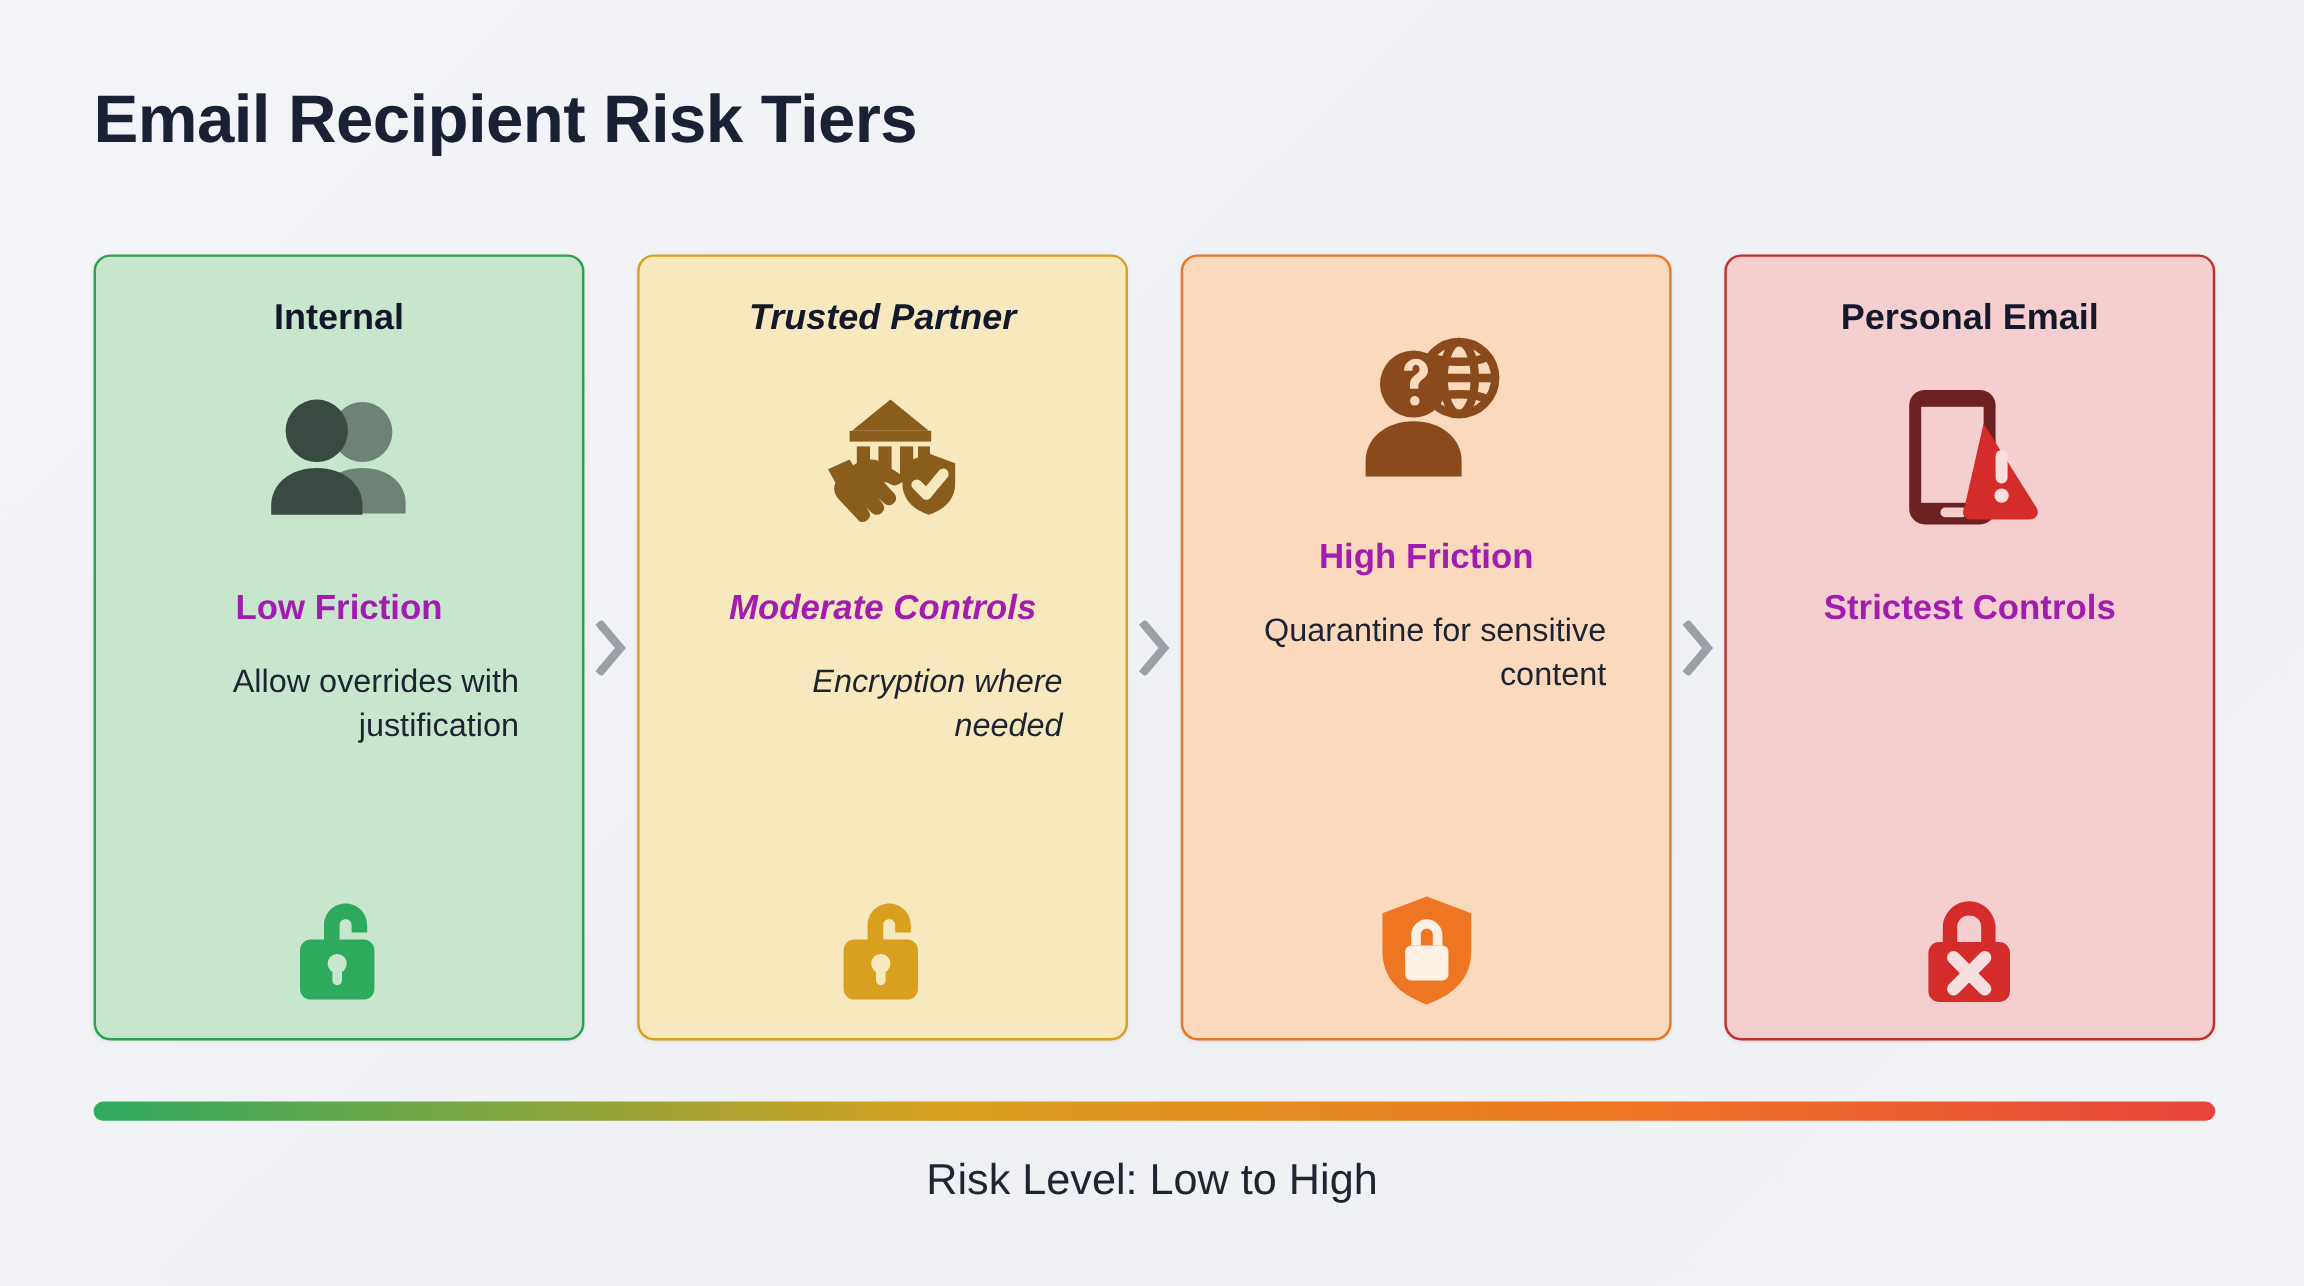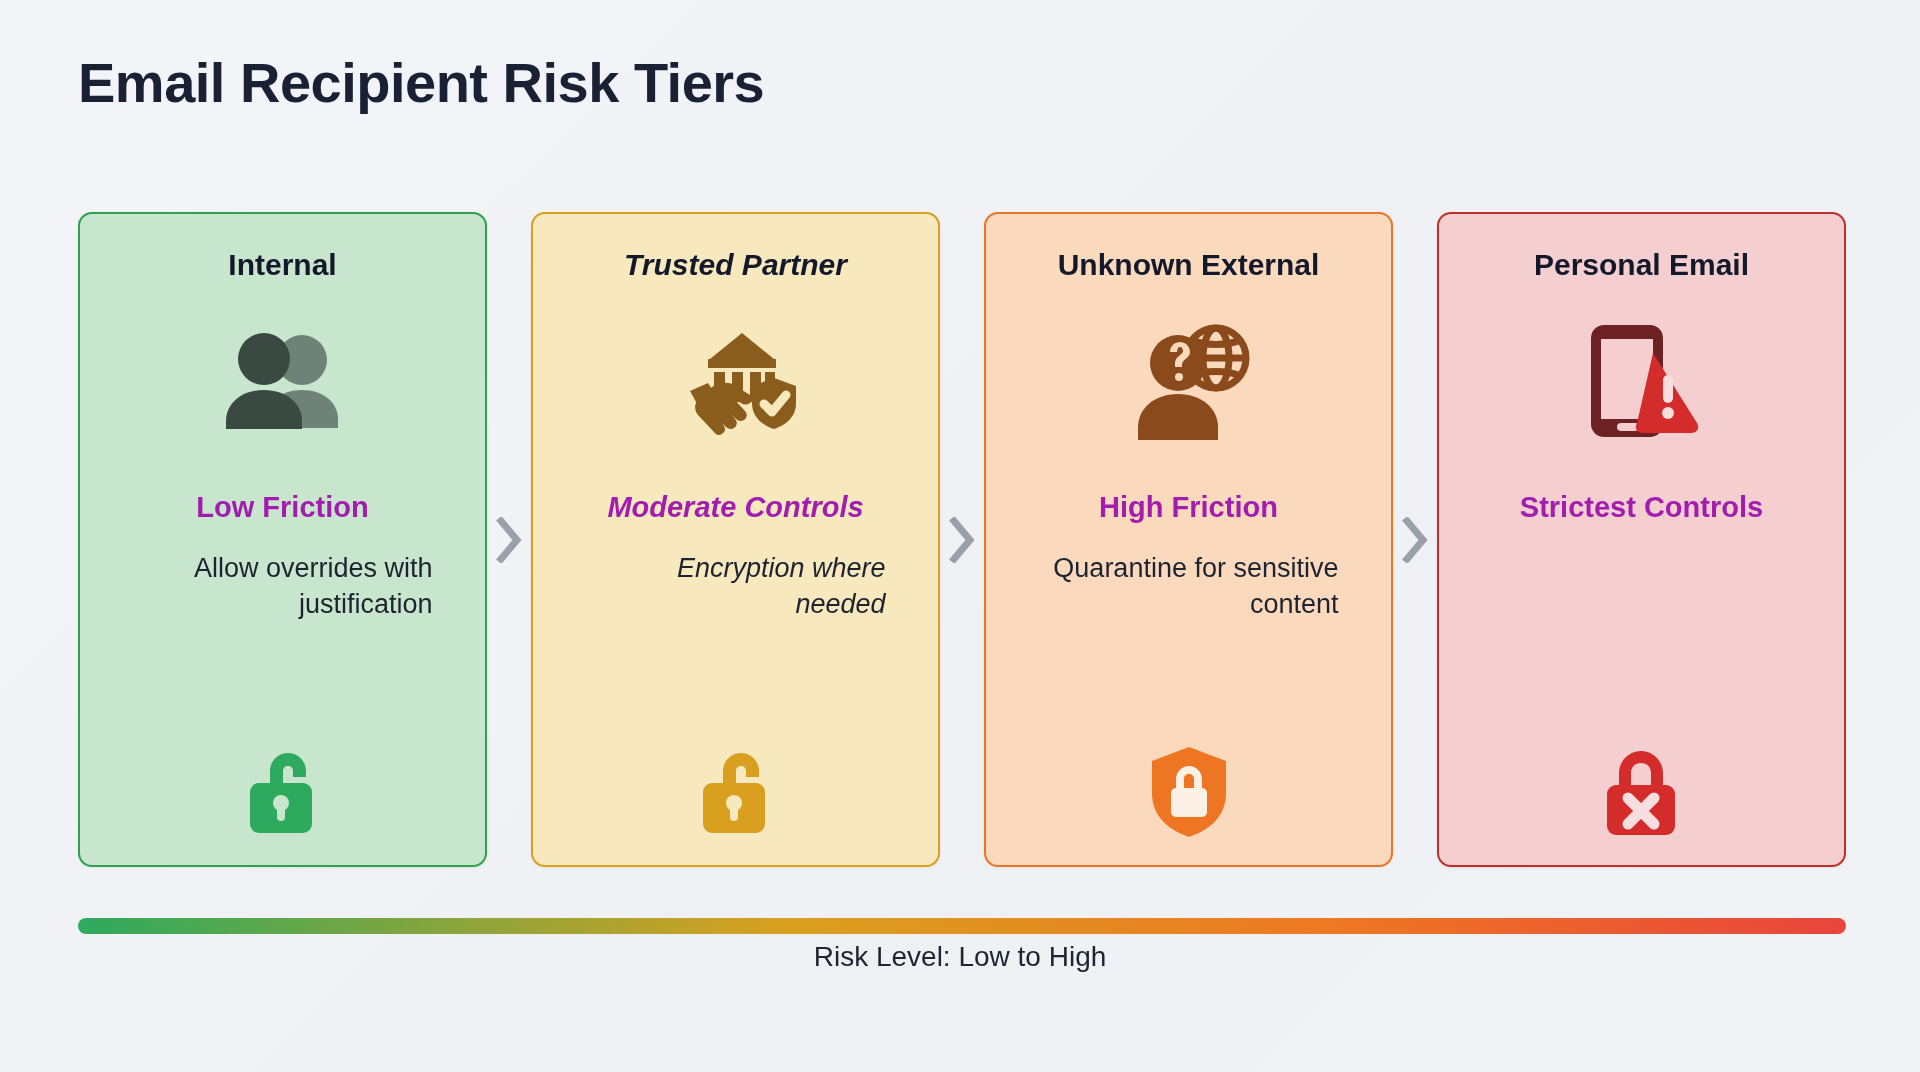--- a/index.html
+++ b/index.html
@@ -21,21 +21,21 @@
     height: 1072px;
     position: relative;
     background: linear-gradient(135deg, #f4f5f8 0%, #eef0f4 60%, #f1f3f6 100%);
     padding: 0;
   }
 
   
   .page-title {
     position: absolute;
     left: 78px;
-    top: 52px;
+    top: 68px;
     font-size: 56px;
     font-weight: bold;
     letter-spacing: -0.5px;
     color: #1b2134;
     line-height: 1.1;
     white-space: nowrap;
   }
 
   
   .tier-row {
@@ -121,24 +121,24 @@
     top: 918px;
     width: 1768px;
     height: 16px;
     border-radius: 8px;
     background: linear-gradient(to right, #2eaa5e 0%, #4da055 18%, #8a9a47 42%, #bd8240 60%, #d2613a 78%, #e8443c 100%);
   }
 
   .risk-caption {
     position: absolute;
     left: 0;
-    top: 941px;
+    top: 962px;
     width: 1920px;
     text-align: center;
-    font-size: 28px;
+    font-size: 36px;
     color: #1f2431;
   }
 
   
   svg { display: block; }
 </style>
 </head>
 <body>
 
 <div class="canvas">
@@ -213,21 +213,20 @@
       </div>
     </div>
 
     <div class="chevron">
       <svg width="26" height="46" viewBox="0 0 26 46">
         <path d="M5 4 L21 23 L5 42" stroke="#9aa0a8" stroke-width="7" fill="none" stroke-linecap="square" stroke-linejoin="miter"></path>
       </svg>
     </div>
 
     <div class="tier-card" id="card2" style="background: rgb(251, 217, 189); border-color: rgb(232, 118, 42);">
-      <div class="tier-title">Unknown External</div>
 
       <div class="tier-main-icon">
         <svg width="130" height="122" viewBox="0 0 130 122">
 
           <g stroke="#8a4a1c" stroke-width="7" fill="none">
             <circle cx="92" cy="38" r="30"></circle>
             <ellipse cx="92" cy="38" rx="13" ry="30"></ellipse>
             <line x1="62" y1="38" x2="122" y2="38"></line>
             <path d="M68 20 C80 26, 104 26, 116 20"></path>
             <path d="M68 56 C80 50, 104 50, 116 56"></path>

